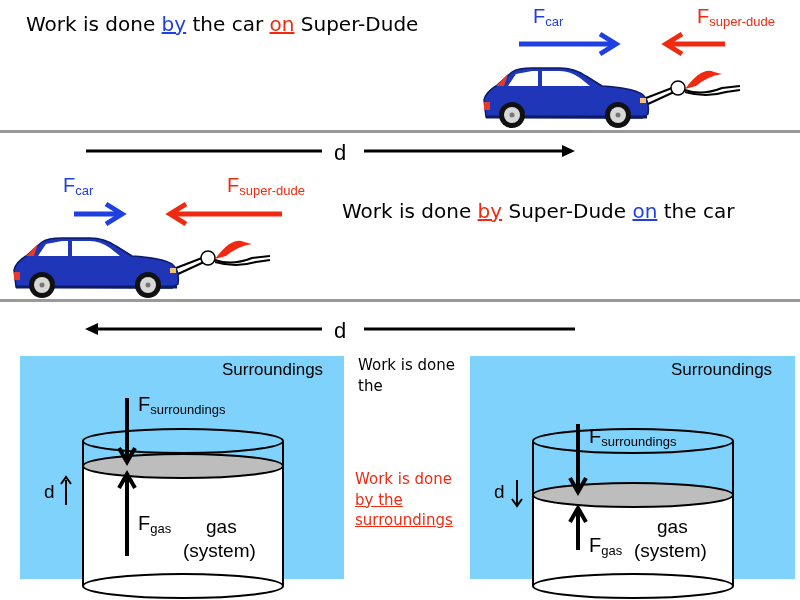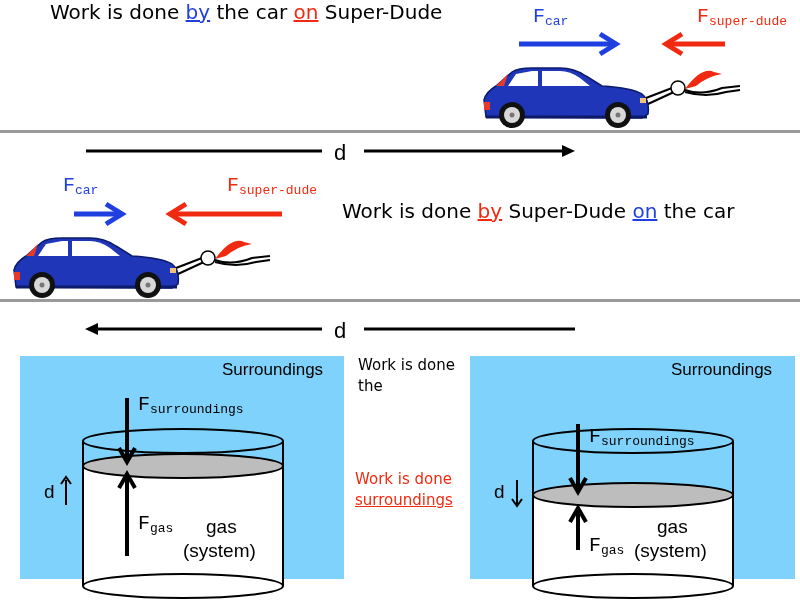--- a/index.html
+++ b/index.html
@@ -3,34 +3,34 @@
 <meta charset="utf-8">
 <style>
   html, body { margin: 0; padding: 0; }
   body { width: 800px; height: 600px; background: #ffffff; position: relative; overflow: hidden;
          font-family: "DejaVu Sans", sans-serif; color: #000; }
   .abs { position: absolute; }
   .headline { font-size: 20px; white-space: nowrap; }
   .blue { color: #1f3fe0; }
   .red { color: #f02a10; }
   .u { text-decoration: underline; }
-  .flabel { font-family: Liberation Mono, monospace; font-size: 20px; white-space: nowrap; }
+  .flabel { font-family: Liberation Sans, sans-serif; font-size: 20px; white-space: nowrap; }
   .flabel sub { font-size: 13px; vertical-align: -3px; }
   .ground { position: absolute; left: 0; width: 800px; height: 3px; background: #9a9a9a; }
   .dlabel { font-family: "Liberation Sans", sans-serif; font-size: 22px; }
   .panel { position: absolute; background: #7fd2fc; }
   .sur-label { font-family: "Liberation Sans", sans-serif; font-size: 17px; }
   .ptxt { font-family: "Liberation Sans", sans-serif; font-size: 19px; }
   .mid-note { font-size: 15px; line-height: 20.5px; }
   svg { position: absolute; overflow: visible; }
 </style>
 </head>
 <body>
 
-<div class="abs headline" style="left:26px; top:0;margin-left:24px;">
+<div class="abs headline" style="left:26px; top:12px;">
   <span>Work is done </span><span class="blue u">by</span><span> the car </span><span class="red u">on</span><span> Super-Dude</span>
 </div>
 
 <div class="abs flabel blue" style="left:533px; top:5px;">
   <span>F</span><sub>car</sub>
 </div>
 <div class="abs flabel red" style="left:697px; top:5px;">
   <span>F</span><sub>super-dude</sub>
 </div>
 
@@ -174,20 +174,21 @@
 </div>
 <div class="abs ptxt" style="left:206px; top:516px;">gas</div>
 <div class="abs ptxt" style="left:183px; top:540px;">(system)</div>
 
 <div class="abs mid-note" style="left:358px; top:355px;">
   <div>Work is done</div>
   <div>the</div>
 </div>
 <div class="abs mid-note red" style="left:355px; top:469px;">
   <div>Work is done</div>
+  <div class="u">by the</div>
   <div class="u">surroundings</div>
 </div>
 
 <div class="panel" style="left:470px; top:356px; width:325px; height:223px;"></div>
 <div class="abs sur-label" style="left:671px; top:360px;">Surroundings</div>
 
 <svg width="800" height="600" style="left:0;top:0;pointer-events:none">
   <rect x="533" y="496" width="200" height="90" fill="#ffffff"></rect>
   <ellipse cx="633" cy="586" rx="100" ry="12" fill="#ffffff" stroke="#000" stroke-width="2"></ellipse>
   <line x1="533" y1="441" x2="533" y2="586" stroke="#000" stroke-width="2"></line>

